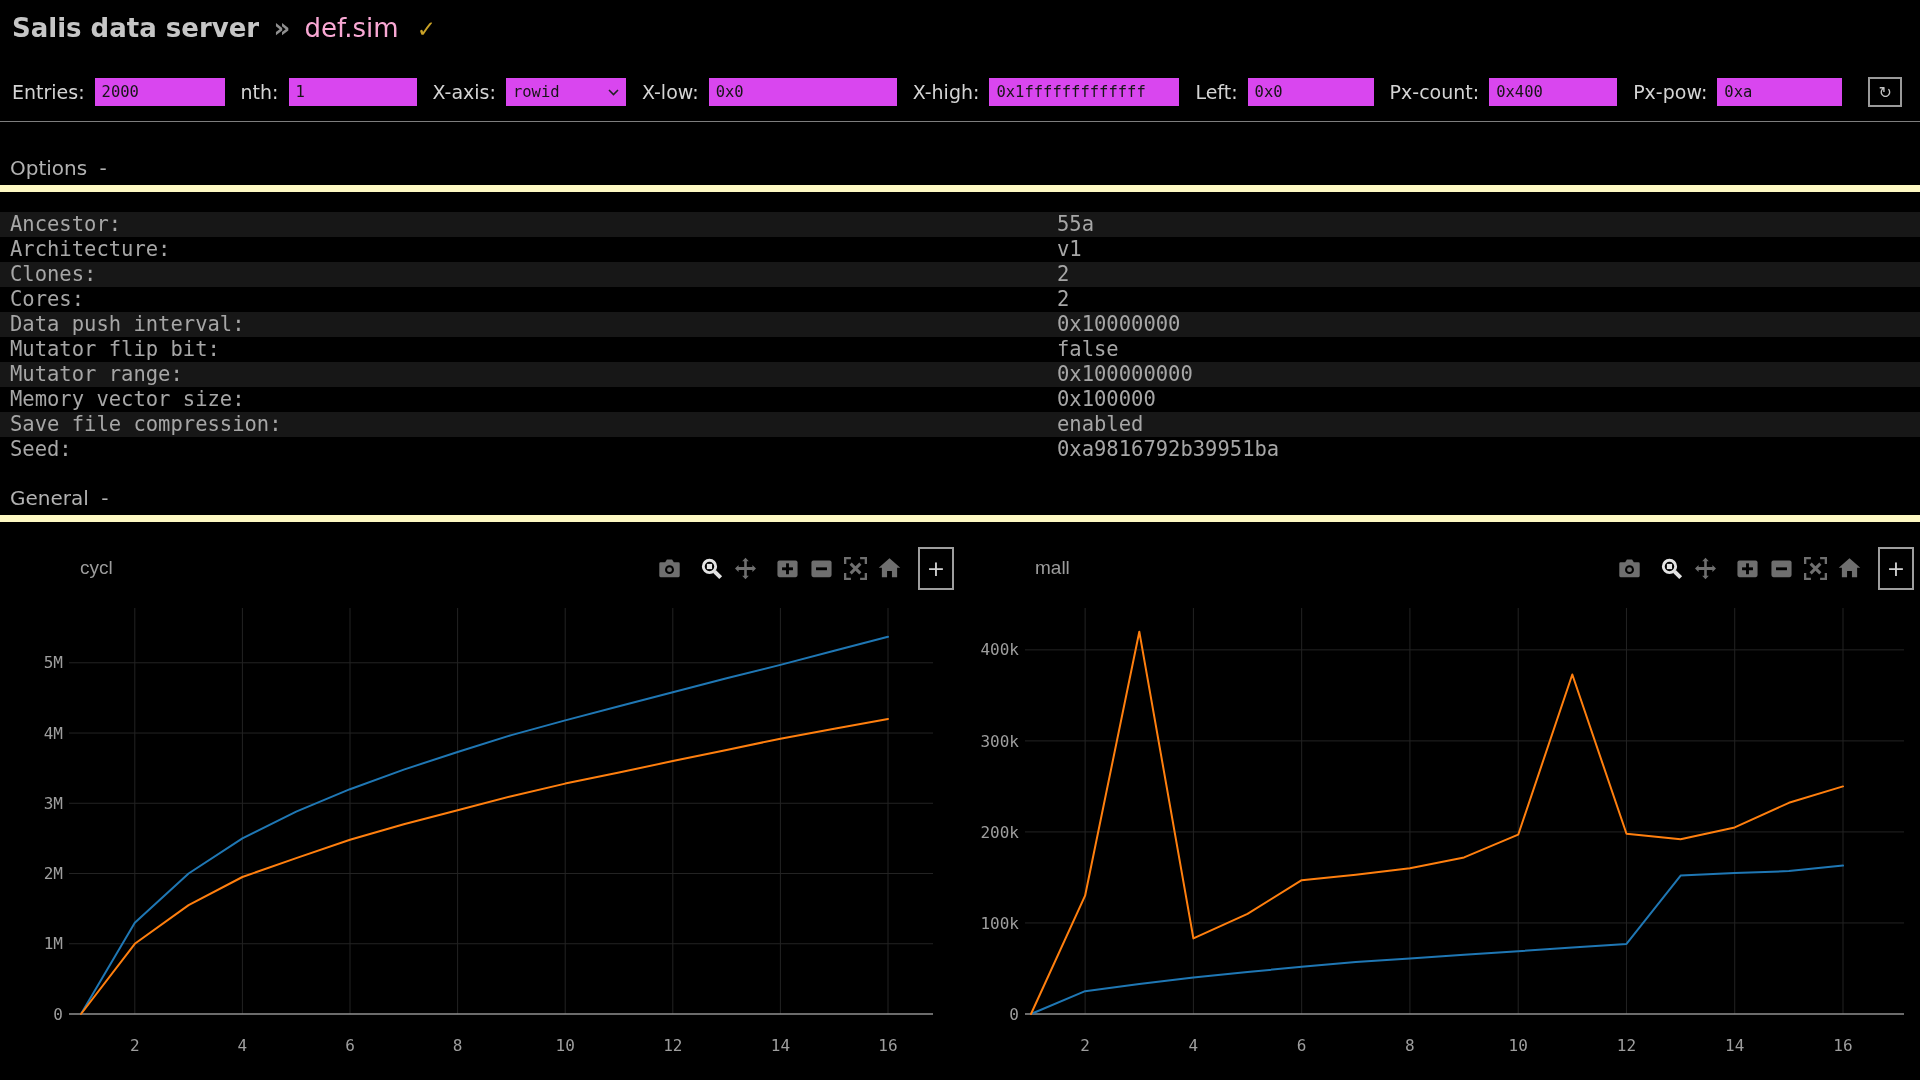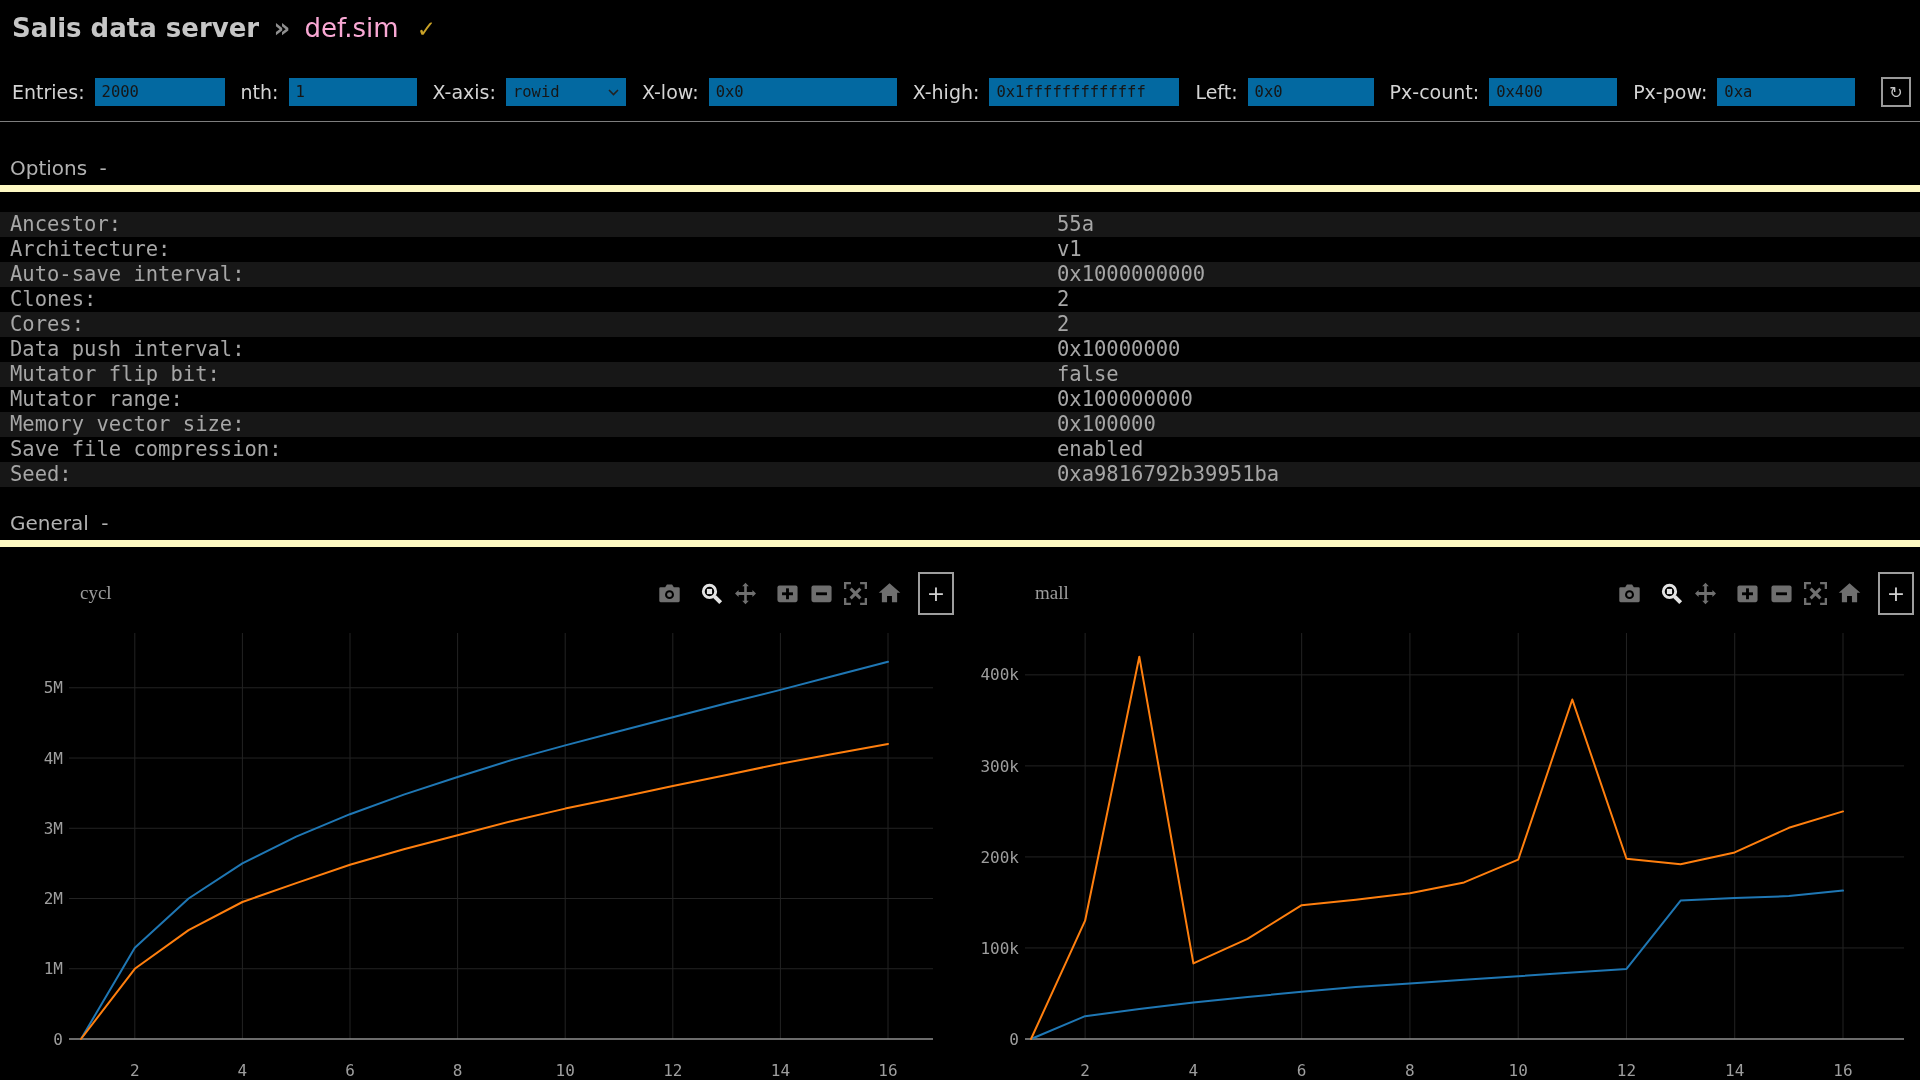--- a/index.html
+++ b/index.html
@@ -11,30 +11,30 @@
   .app-title{font-weight:bold;color:#c6c6c6;}
   .crumb-sep{font-weight:bold;color:#8f8f8f;padding:0 6px;}
   .crumb-file{color:#f9a8d4;}
   .status-check{color:#c9a227;padding-left:10px;font-size:23px;}
 
   
   .toolbar{display:flex;align-items:center;padding:31px 12px 14px 12px;
     border-bottom:1px solid #7e7e7e;}
   .field{display:flex;align-items:center;margin-right:16px;}
   .field-label{color:#d4d4d4;font-size:19px;margin-right:10px;white-space:nowrap;}
-  .ctl{height:28px;background:#0369a1;border:none;outline:none;color:#161616;
+  .ctl{height:28px;background:#d946ef;border:none;outline:none;color:#161616;
     font-family:"DejaVu Sans Mono",monospace;font-size:15.5px;padding:0 7px;box-sizing:border-box;}
   .toolbar .field:nth-of-type(1) .ctl{width:130px}
   .toolbar .field:nth-of-type(2) .ctl{width:128px}
   .toolbar .field:nth-of-type(3) .ctl{width:120px}
   .toolbar .field:nth-of-type(4) .ctl{width:188px}
   .toolbar .field:nth-of-type(5) .ctl{width:190px}
   .toolbar .field:nth-of-type(6) .ctl{width:126px}
   .toolbar .field:nth-of-type(7) .ctl{width:128px}
-  .toolbar .field:nth-of-type(8) .ctl{width:138px}
+  .toolbar .field:nth-of-type(8) .ctl{width:125px}
   .select-wrap{position:relative;display:inline-block;}
   .select-wrap select{appearance:none;-webkit-appearance:none;-moz-appearance:none;padding-right:26px;}
   .select-wrap .chev{position:absolute;right:7px;top:11px;pointer-events:none;line-height:0;}
   .reload-btn{width:34px;height:30px;margin-left:10px;background:#000;border:2px solid #9a9a9a;
     color:#c2c2c2;font-size:16px;display:flex;align-items:center;justify-content:center;
     box-sizing:border-box;cursor:pointer;font-family:"DejaVu Sans",sans-serif;}
 
   
   .section-head{margin-top:34px;padding:0 0 5px 10px;border-bottom:7px solid #fef9c3;
     font-size:20px;color:#b2b2b2;}
@@ -46,21 +46,21 @@
   .opt-row{display:flex;height:25px;line-height:25px;
     font-family:"DejaVu Sans Mono",monospace;font-size:20.5px;color:#a6a6a6;}
   .opt-row:nth-child(odd){background:#171717;}
   .opt-label{padding-left:10px;width:1047px;flex:none;white-space:nowrap;}
   .opt-value{white-space:nowrap;}
 
   
   .charts{display:flex;margin-top:21px;}
   .chart-panel{position:relative;width:960px;height:525px;flex:none;}
   .chart-title{position:absolute;top:14px;left:80px;
-    font-family:Liberation Serif, serif;font-size:19px;color:#9c9c9c;}
+    font-family:Liberation Sans, sans-serif;font-size:19px;color:#9c9c9c;}
   .modebar{position:absolute;top:2px;right:6px;display:flex;align-items:center;height:46px;}
   .mb-icon{width:23px;height:23px;margin-left:11px;color:#6f6f6f;cursor:pointer;line-height:0;}
   .mb-icon.active{color:#e3e3e3;}
   .mb-icon.grp{margin-left:19px;}
   .add-btn{width:36px;height:43px;margin-left:17px;background:#000;border:2px solid #9e9e9e;
     color:#d0d0d0;font-size:22px;display:flex;align-items:center;justify-content:center;
     box-sizing:border-box;cursor:pointer;padding:0;font-family:"DejaVu Sans",sans-serif;}
   svg.plot{position:absolute;left:0;top:55px;}
   svg.plot text{font-family:"DejaVu Sans Mono",monospace;fill:#9e9e9e;font-size:16px;}
 </style>
@@ -122,24 +122,20 @@
   </div>
 
   <div class="options-table" id="options-table">
       <div class="opt-row">
         <span class="opt-label">Ancestor:</span>
         <span class="opt-value">55a</span>
       </div>
       <div class="opt-row">
         <span class="opt-label">Architecture:</span>
         <span class="opt-value">v1</span>
-      </div>
-      <div class="opt-row">
-        <span class="opt-label">Auto-save interval:</span>
-        <span class="opt-value">0x1000000000</span>
       </div>
       <div class="opt-row">
         <span class="opt-label">Clones:</span>
         <span class="opt-value">2</span>
       </div>
       <div class="opt-row">
         <span class="opt-label">Cores:</span>
         <span class="opt-value">2</span>
       </div>
       <div class="opt-row">

